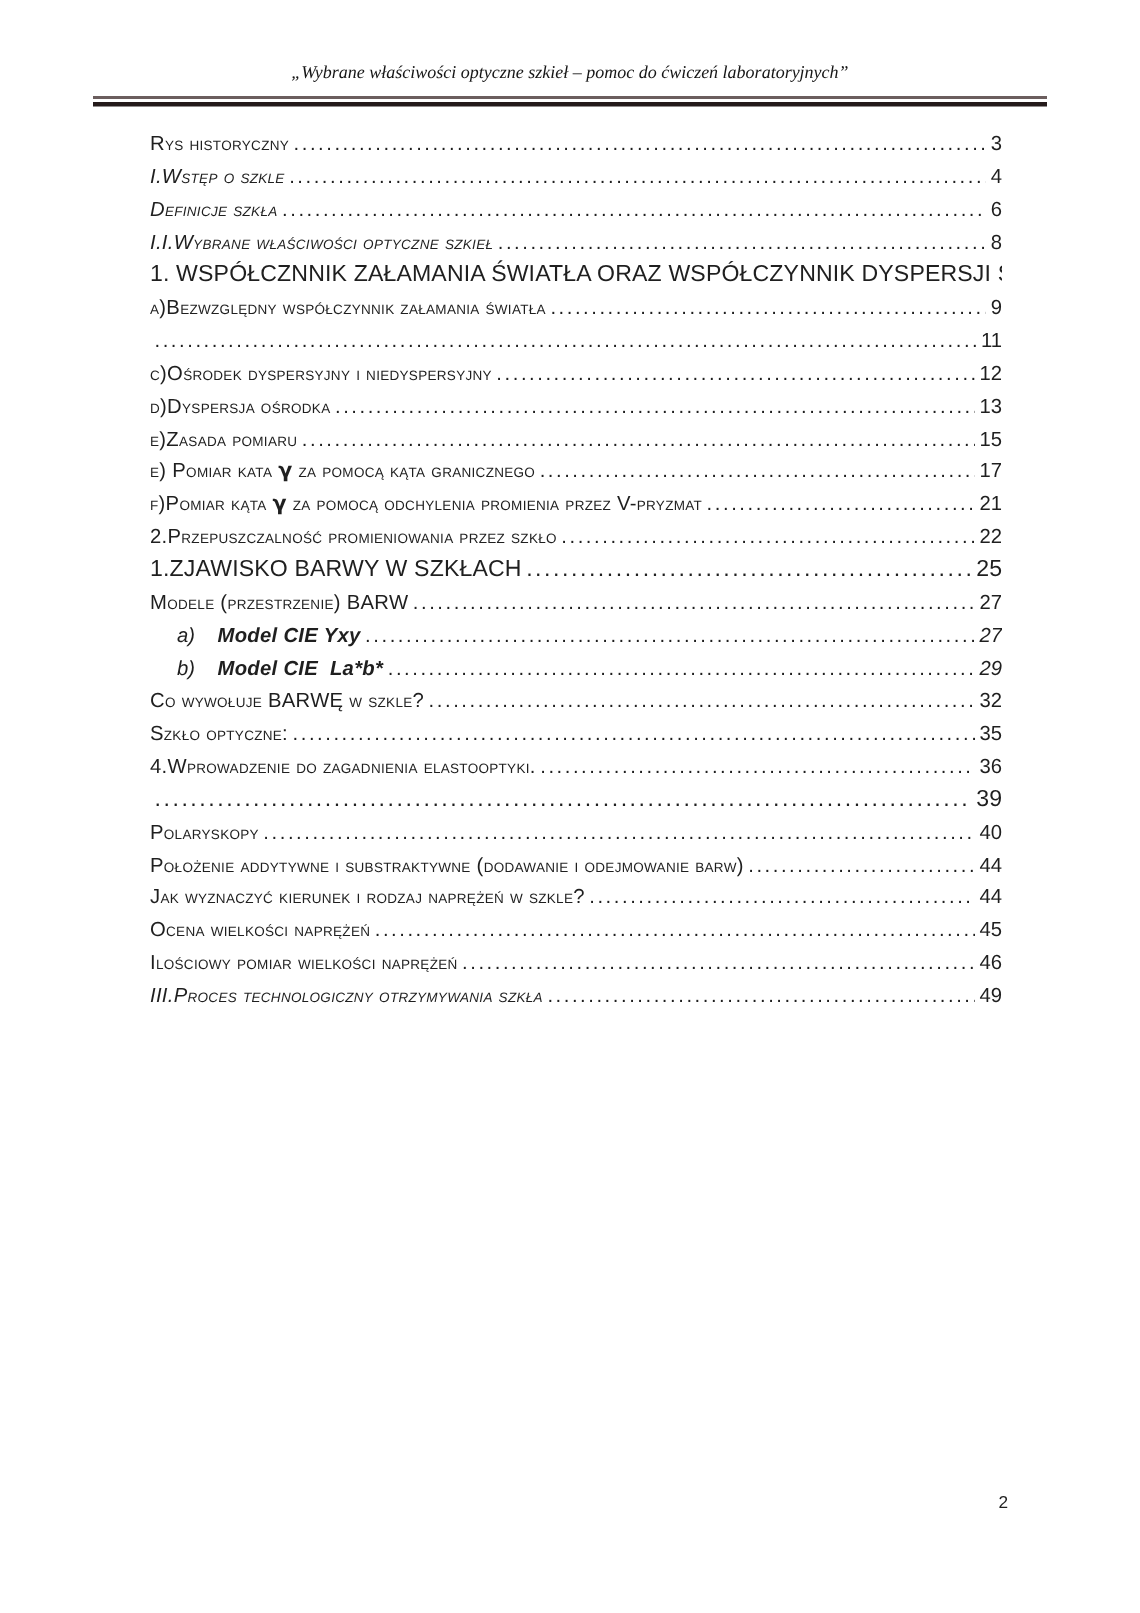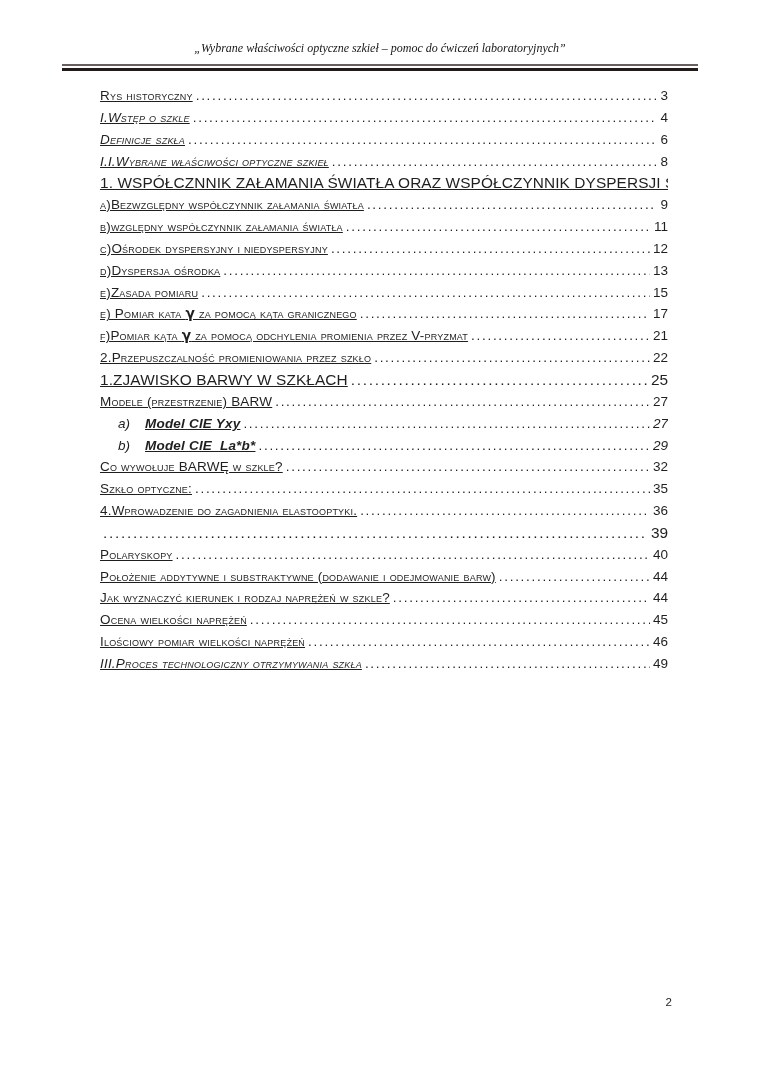--- a/index.html
+++ b/index.html
@@ -36,21 +36,20 @@
     align-items: baseline;
     height: 21.85px;
     line-height: 21.85px;
     font-size: 13.5px;
     overflow: hidden;
   }
   .toc-row .label {
     white-space: pre;
     font-variant: small-caps;
     letter-spacing: 0.2px;
-    text-decoration: underline;
   }
   .row-italic .label { font-style: italic; }
   .row-h1 { font-size: 15.4px; }
   .row-h1 .label { font-variant: normal; letter-spacing: 0.1px; }
   .row-sub { padding-left: 18px; font-style: italic; }
   .row-sub .prefix { margin-right: 15px; white-space: pre; }
   .row-sub .label { font-weight: bold; font-variant: normal; }
   .gamma {
     font-variant: normal;
     font-weight: bold;
@@ -117,21 +116,20 @@
       <div class="toc-row row-h1">
         <span class="label">1. WSPÓŁCZNNIK ZAŁAMANIA ŚWIATŁA ORAZ WSPÓŁCZYNNIK DYSPERSJI SZKŁA</span>
         <span class="leader">............................................................................................................................................................................................................................................................................................................</span>
       </div>
       <div class="toc-row row-caps">
         <span class="label">a)Bezwzględny współczynnik załamania światła</span>
         <span class="leader">............................................................................................................................................................................................................................................................................................................</span>
         <span class="page-num">9</span>
       </div>
       <div class="toc-row row-caps">
-        <span class="label">b)względny współczynnik załamania światła</span>
         <span class="leader">............................................................................................................................................................................................................................................................................................................</span>
         <span class="page-num">11</span>
       </div>
       <div class="toc-row row-caps">
         <span class="label">c)Ośrodek dyspersyjny i niedyspersyjny</span>
         <span class="leader">............................................................................................................................................................................................................................................................................................................</span>
         <span class="page-num">12</span>
       </div>
       <div class="toc-row row-caps">
         <span class="label">d)Dyspersja ośrodka</span>

